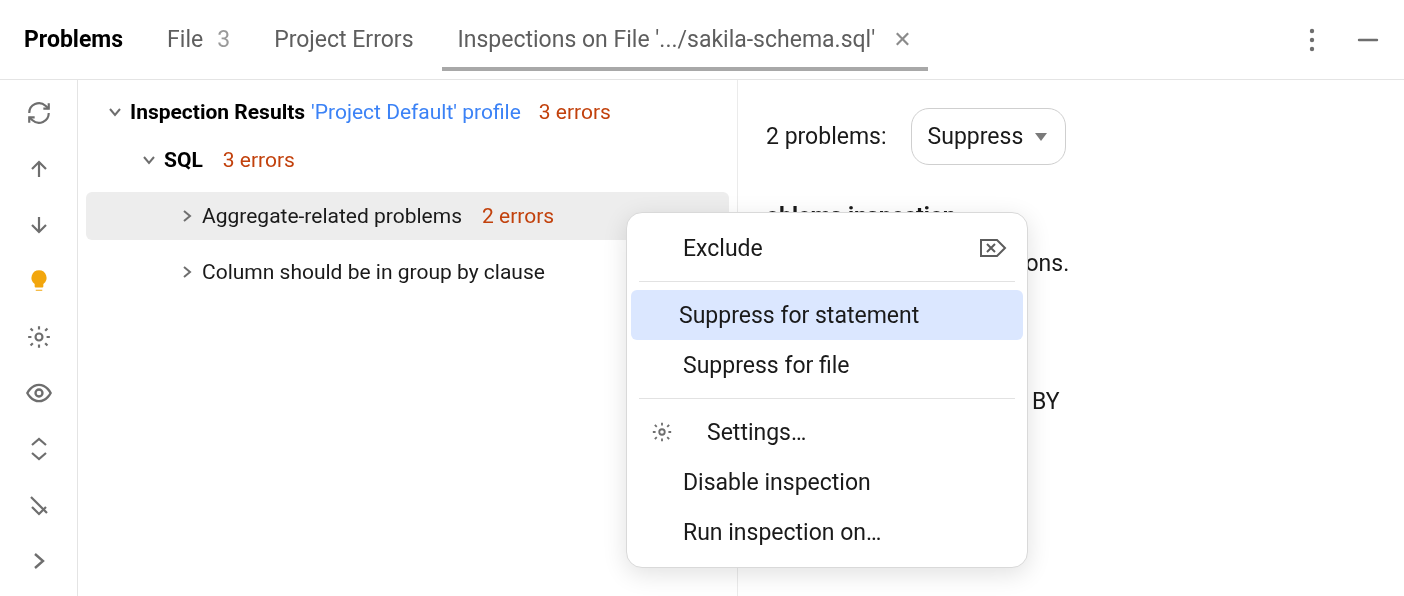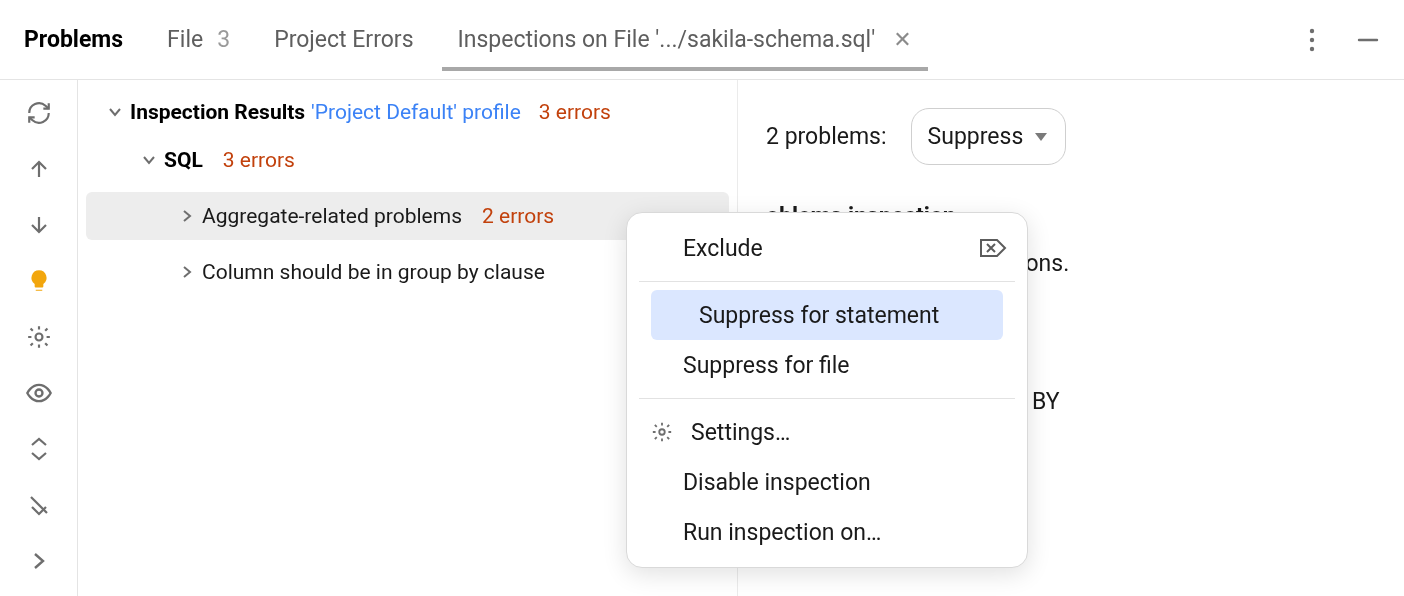--- a/index.html
+++ b/index.html
@@ -176,26 +176,26 @@
       padding: 10px 0;
       font-size: 23px;
       z-index: 100;
     }
     .menu-item {
       display: flex;
       align-items: center;
       height: 50px;
       padding: 0 20px 0 20px;
       cursor: pointer;
-      gap: 14px;
+      gap: 30px;
     }
     .menu-item.highlight {
       background: #dbe7ff;
       border-radius: 6px;
-      margin: 0 24px;
+      margin: 0 4px;
       padding: 0 12px;
     }
     .menu-item .label { flex: 1; padding-left: 36px;}
     .menu-item.with-icon .label { padding-left: 0px;}
     .menu-item .trail-icon { color:#5c5c5c;}
     .menu-sep {
       height: 1px;
       background: #e2e2e2;
       margin: 8px 12px;
     }

